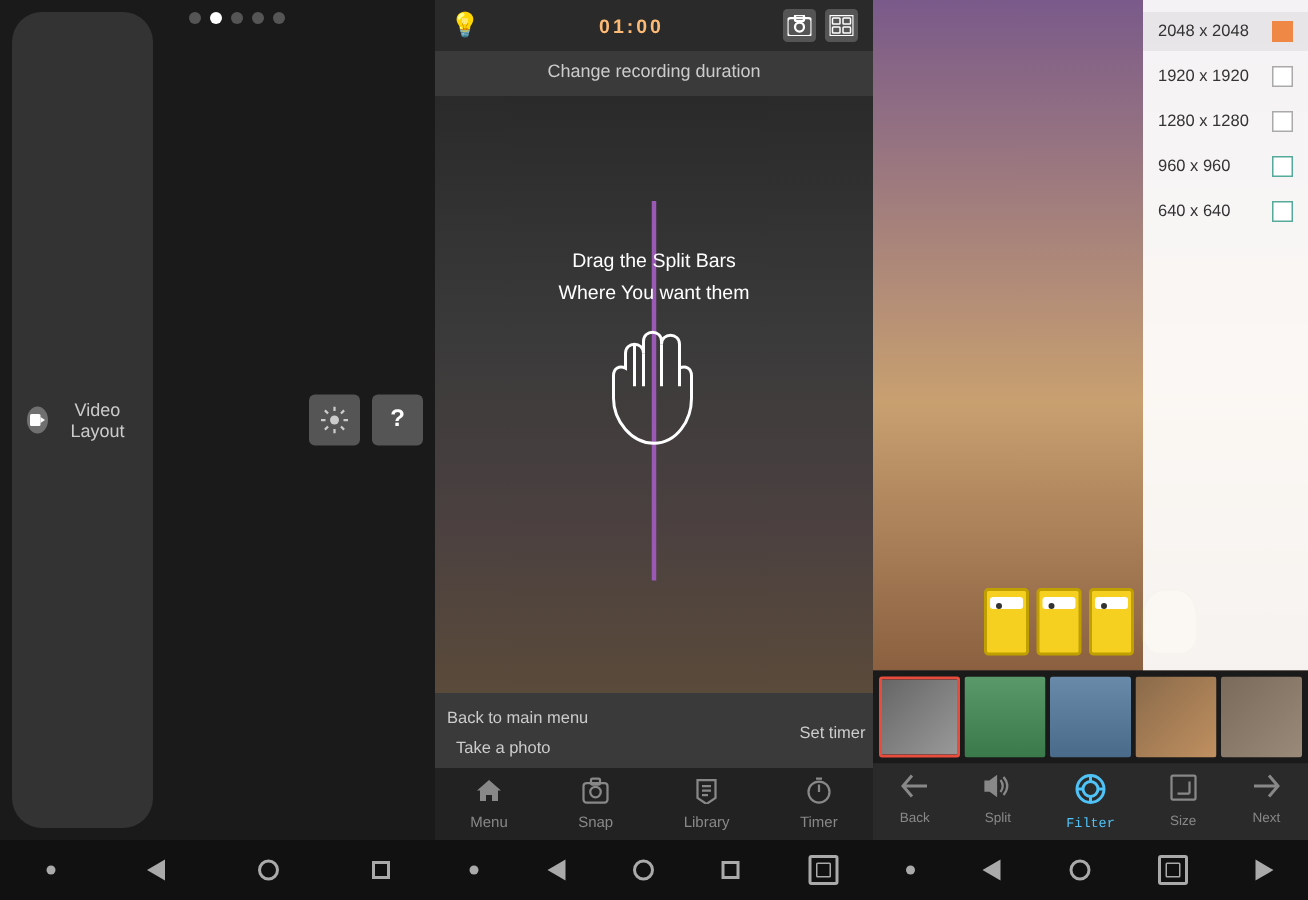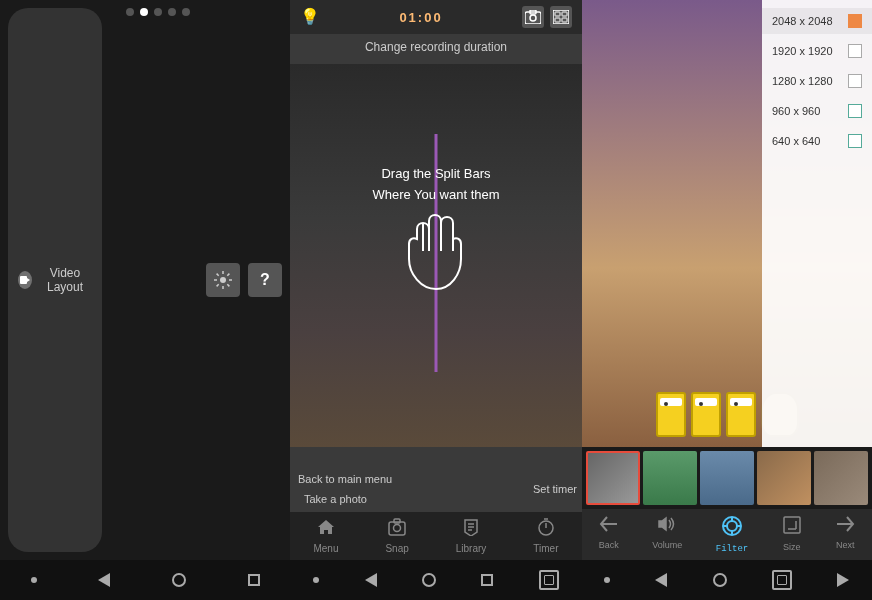--- a/index.html
+++ b/index.html
@@ -705,21 +705,21 @@
 
       <div class="finger-cursor">
         <svg width="70" height="90" viewBox="0 0 70 90" fill="none" stroke="white" stroke-width="2">
 
           <path d="M35,80 C20,80 8,65 8,50 L8,35 C8,30 12,28 16,30 L16,20 C16,16 19,14 22,14 C25,14 28,16 28,20 L28,12 C28,8 31,6 34,6 C37,6 40,8 40,12 L40,14 C40,10 43,8 46,8 C49,8 52,10 52,14 L52,30 C56,28 60,30 60,35 L60,50 C60,65 50,80 35,80 Z"></path>
           <path d="M28,20 L28,42 M22,14 L22,42 M40,14 L40,42 M52,14 L52,42"></path>
         </svg>
       </div>
     </div>
 
-    <div style="position:relative;height:113px;background:#3a3a3a;">
+    <div style="position:relative;height:98px;background:#3a3a3a;">
       <div style="position:absolute;bottom:75px;left:8px;color:#ccc;font-size:11px;">Back to main menu</div>
       <div style="position:absolute;bottom:55px;left:14px;color:#ccc;font-size:11px;">Take a photo</div>
       <div style="position:absolute;bottom:35px;left:40px;color:#ccc;font-size:11px;">Load media from library</div>
       <div style="position:absolute;bottom:15px;left:40px;color:#ccc;font-size:11px;">Record a video</div>
       <div style="position:absolute;bottom:65px;right:5px;color:#ccc;font-size:11px;">Set timer</div>
 
       <div class="middle-bottom-nav" style="position:absolute;bottom:0;left:0;right:0;">
         <div class="nav-item">
           <div class="nav-item-icon">
             <svg width="18" height="18" viewBox="0 0 18 18" fill="#888">
@@ -828,21 +828,21 @@
         </div>
         <span class="toolbar-item-label">Back</span>
       </div>
       <div class="toolbar-item">
         <div class="toolbar-item-icon">
           <svg width="20" height="18" viewBox="0 0 20 18" fill="none" stroke="#888" stroke-width="1.5">
               <path d="M5,6 L9,3 L9,15 L5,12 L2,12 L2,6 Z" fill="#888"></path>
               <path d="M12,5 Q15,9 12,13 M14,3 Q19,9 14,15"></path>
             </svg>
         </div>
-        <span class="toolbar-item-label">Volume</span>
+        <span class="toolbar-item-label">Split</span>
       </div>
       <div class="toolbar-item active-tab">
         <div class="toolbar-item-icon">
           <svg width="22" height="22" viewBox="0 0 22 22" fill="none" stroke="#4fc3f7" stroke-width="2">
               <circle cx="11" cy="11" r="9"></circle>
               <circle cx="11" cy="11" r="5"></circle>
               <line x1="11" y1="2" x2="11" y2="6"></line>
               <line x1="11" y1="16" x2="11" y2="20"></line>
               <line x1="2" y1="11" x2="6" y2="11"></line>
               <line x1="16" y1="11" x2="20" y2="11"></line>

